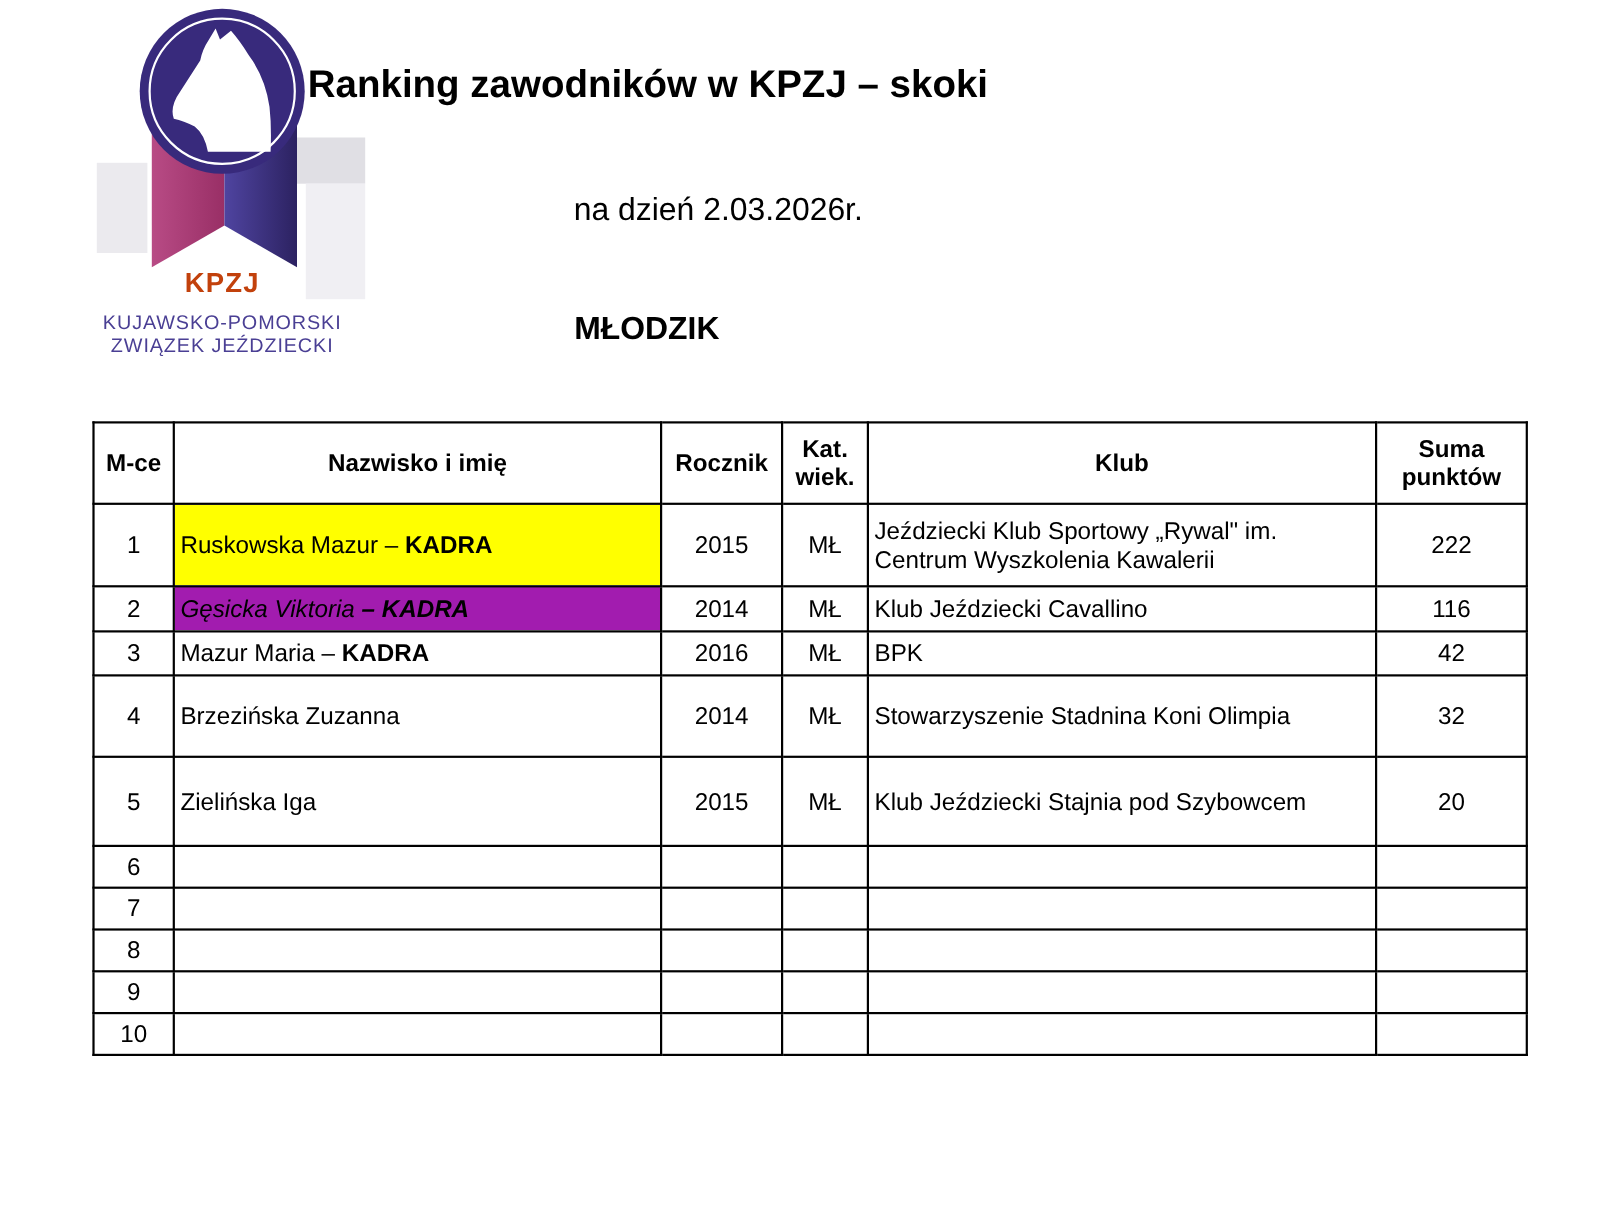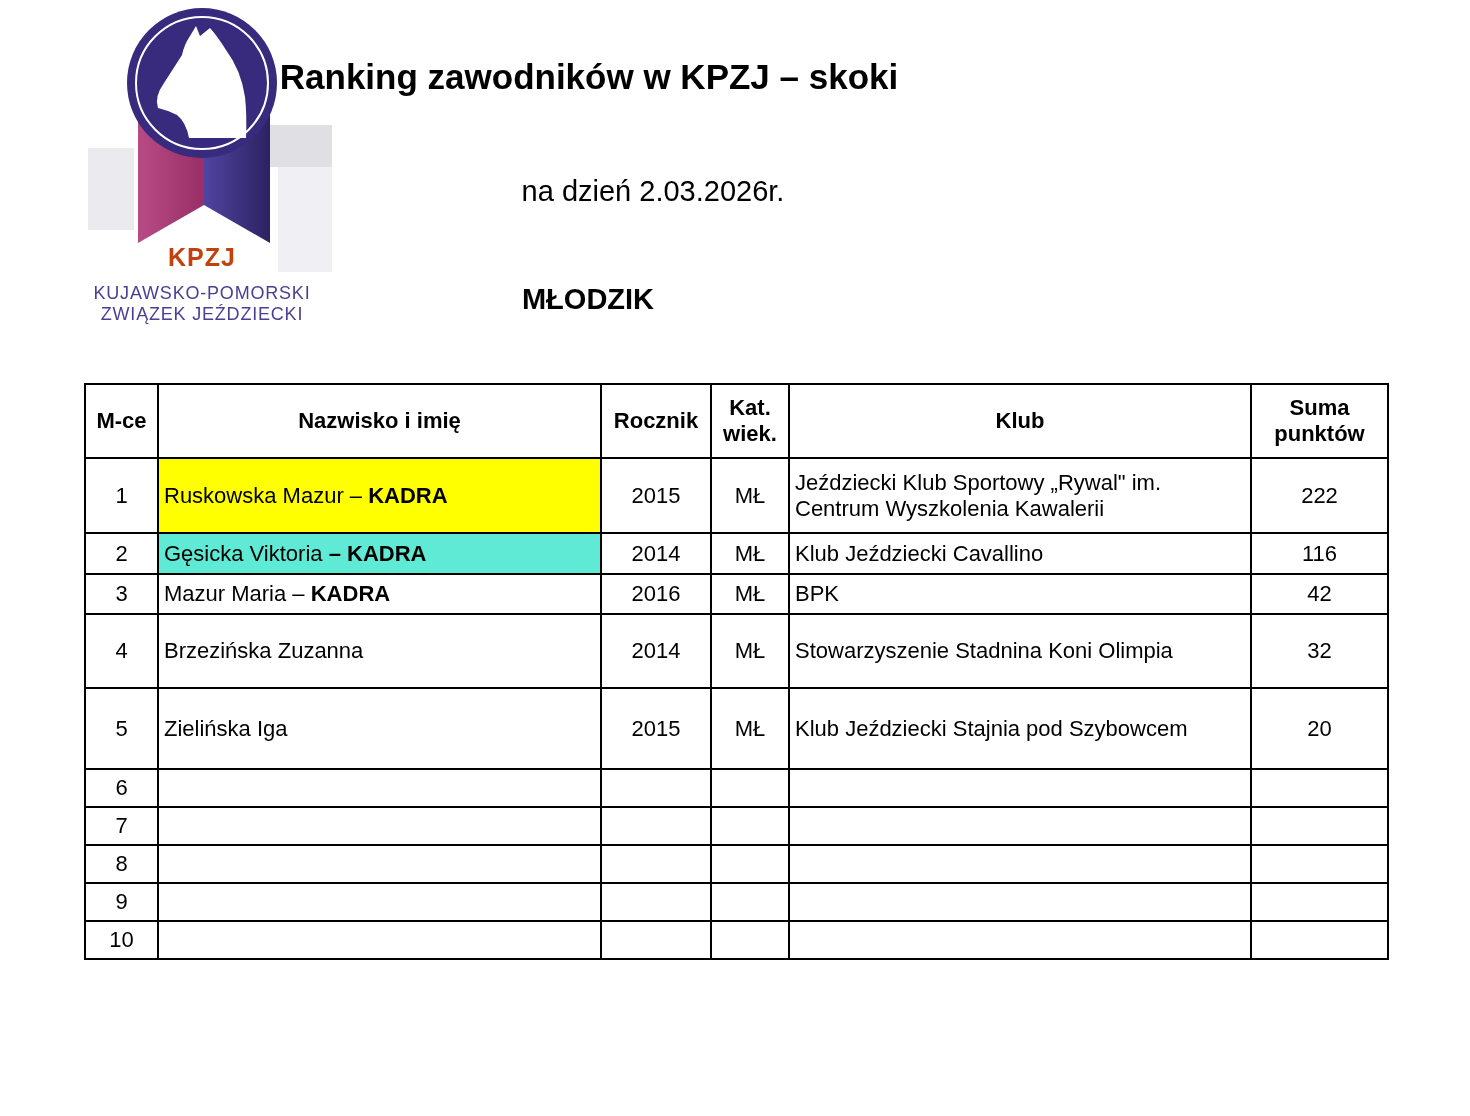--- a/index.html
+++ b/index.html
@@ -44,21 +44,21 @@
     width:1303px; font-size:22px; line-height:26px;
   }
   table.rank th, table.rank td {
     border:2px solid #000; vertical-align:middle;
     overflow:hidden; padding:2px 5px;
   }
   table.rank th { font-weight:bold; text-align:center; padding:2px 2px; }
   td.c { text-align:center; }
   td.l { text-align:left; }
   .hl-yellow { background:#ffff00; }
-  .hl-gray   { background:#5eead4; }
+  .hl-gray   { background:#a21caf;font-style:italic; }
   tr.rh-head { height:74px; }
   tr.rh1 { height:75px; }
   tr.rh2 { height:41px; }
   tr.rh3 { height:40px; }
   tr.rh4 { height:74px; }
   tr.rh5 { height:81px; }
   tr.rhs { height:38px; }
   td b { font-weight:bold; }
 
   

